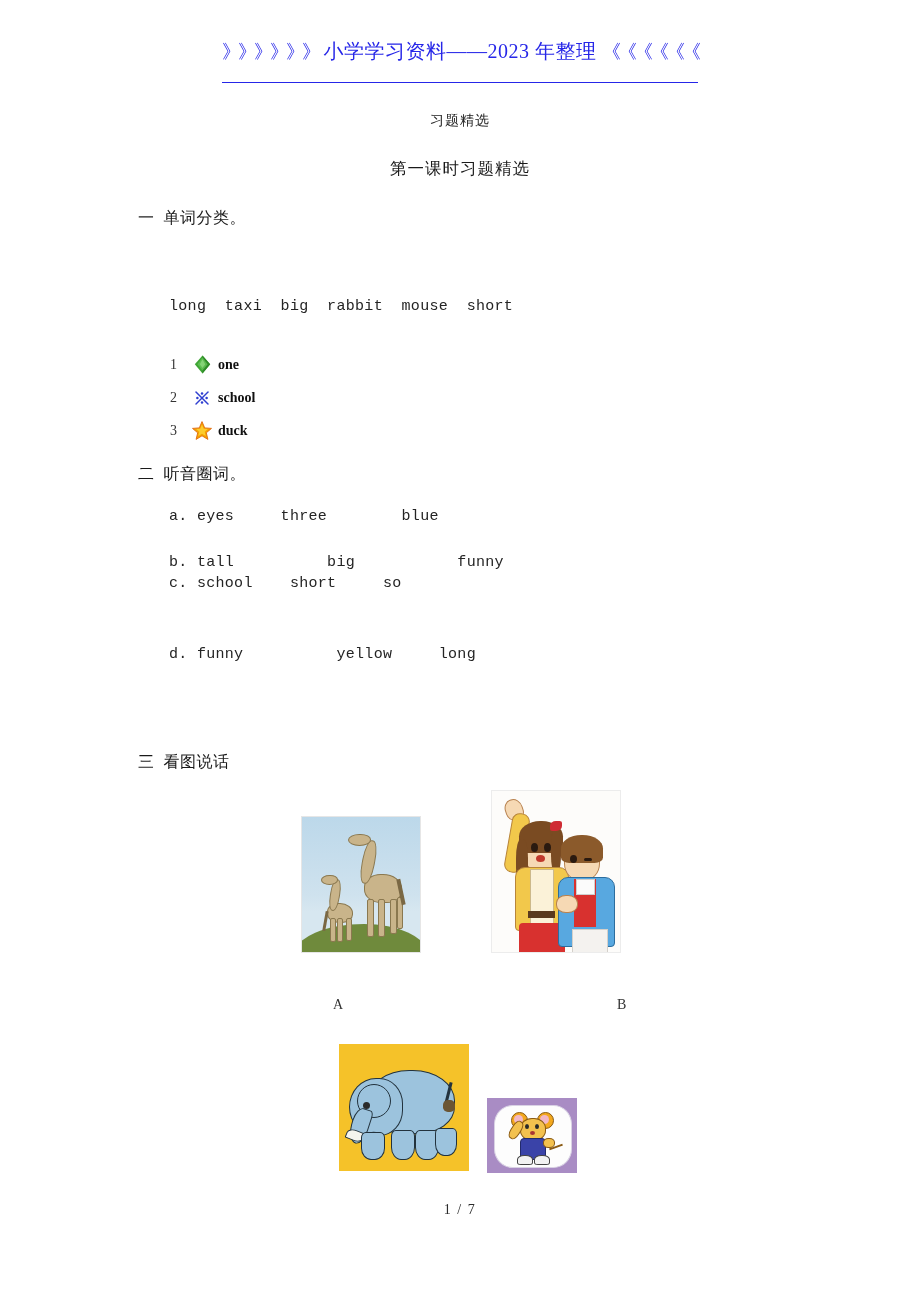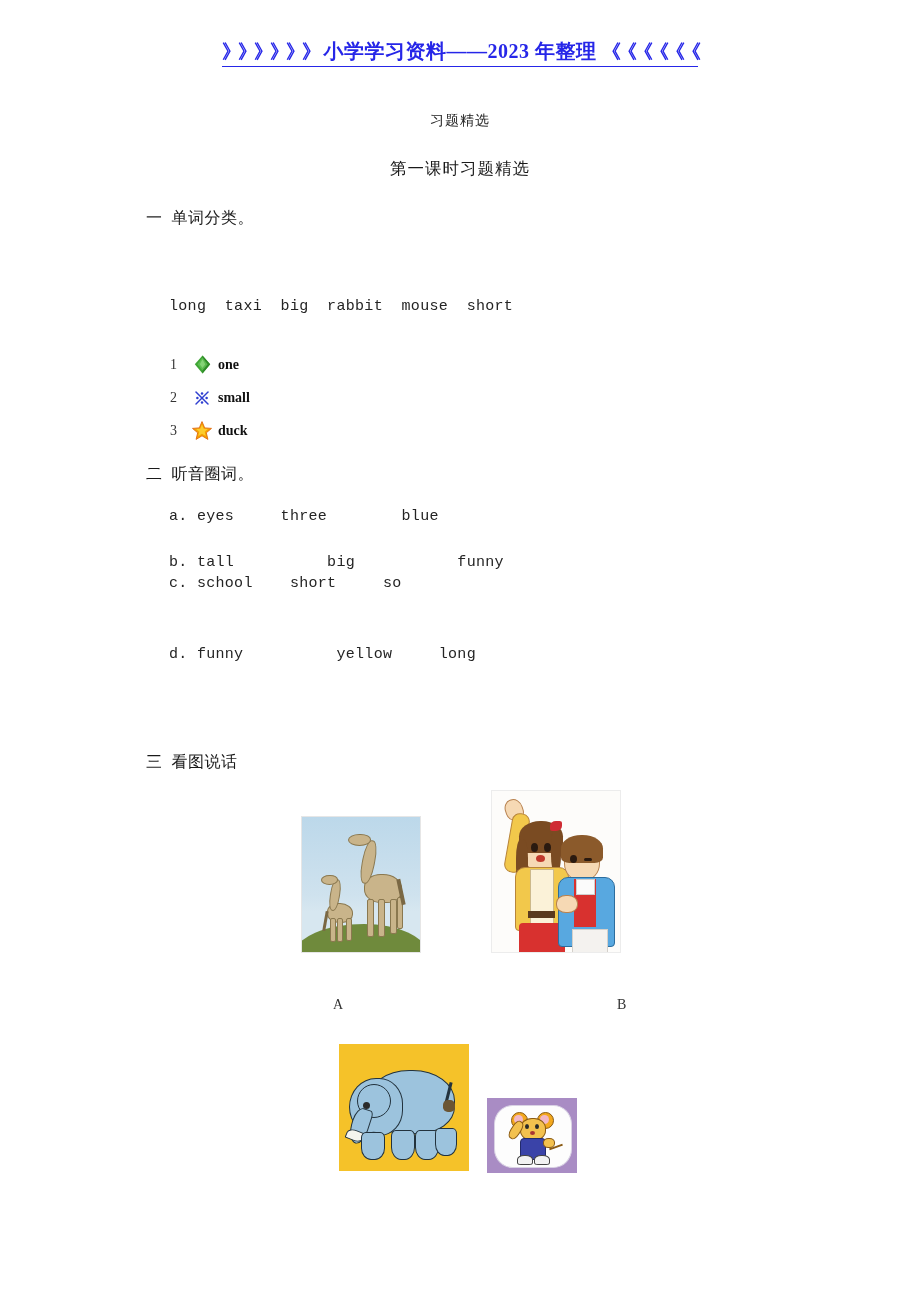--- a/index.html
+++ b/index.html
@@ -31,22 +31,21 @@
     text-align: center;
     font-family: "Liberation Serif", serif;
     font-size: 20px;
     color: #2626e8;
     letter-spacing: 0.5px;
     white-space: nowrap;
   }
   .banner .bn-inner {
     display: inline-block;
     border-bottom: 1.5px solid #2626e8;
-    padding-bottom: 1px;
-    font-weight: bold;
+    padding-bottom: 17px;
   }
   .banner .chev {
     letter-spacing: -3px;
     font-size: 19px;
   }
 
   
   .doc-title {
     position: absolute;
     top: 112px;
@@ -69,21 +68,20 @@
   }
 
   
   .sec-head {
     position: absolute;
     left: 138px;
     font-size: 16px;
     font-family: "Liberation Serif", serif;
     letter-spacing: 0.5px;
     white-space: nowrap;
-    margin-left: 8px;
   }
   .sec-head .num { margin-right: 9px; }
 
   
   .mono-row {
     position: absolute;
     font-family: "Liberation Mono", monospace;
     font-size: 15px;
     white-space: pre;
     color: #242424;
@@ -222,21 +220,21 @@
           <g stroke="#2f3fd0" stroke-width="1.5" stroke-linecap="round">
             <line x1="3" y1="3" x2="15" y2="15"></line>
             <line x1="15" y1="3" x2="3" y2="15"></line>
           </g>
           <circle cx="9" cy="4.4" r="1.25" fill="#2f3fd0"></circle>
           <circle cx="9" cy="13.6" r="1.25" fill="#2f3fd0"></circle>
           <circle cx="4.4" cy="9" r="1.25" fill="#2f3fd0"></circle>
           <circle cx="13.6" cy="9" r="1.25" fill="#2f3fd0"></circle>
         </svg>
       </span>
-      <span class="cls-label">small</span>
+      <span class="cls-label">school</span>
     </div>
 
     <div class="cls-item">
       <span class="cls-idx">3</span>
       <span class="cls-icon">
         <svg width="20" height="19" viewBox="0 0 20 19" aria-hidden="true">
           <polygon points="10,0.6 12.7,6.9 19.5,7.4 14.3,11.8 15.9,18.4 10,14.8 4.1,18.4 5.7,11.8 0.5,7.4 7.3,6.9" fill="#f5a300" stroke="#e06a10" stroke-width="0.9"></polygon>
           <polygon points="10,3.6 11.7,7.8 15.9,8.1 12.7,10.8 13.7,14.9 10,12.7 6.3,14.9 7.3,10.8 4.1,8.1 8.3,7.8" fill="#ffd93d" opacity="0.75"></polygon>
         </svg>
       </span>
@@ -341,14 +339,15 @@
     <div style="position:absolute; left:48px; top:26px; width:4px; height:5px; background:#2a2a2a; border-radius:50%;"></div>
     <div style="position:absolute; left:43px; top:33px; width:5px; height:4px; background:#a33; border-radius:50%;"></div>
     <div style="position:absolute; left:33px; top:40px; width:24px; height:20px; background:#3a43a8; border:1.3px solid #232a6b; border-radius:4px;"></div>
     <div style="position:absolute; left:24px; top:22px; width:8px; height:18px; background:#f3c14e; border:1.3px solid #8a5a12; border-radius:40%; transform:rotate(32deg);"></div>
     <div style="position:absolute; left:56px; top:40px; width:10px; height:8px; background:#f3c14e; border:1.3px solid #8a5a12; border-radius:45%;"></div>
     <div style="position:absolute; left:30px; top:57px; width:14px; height:8px; background:#f2f2f2; border:1.3px solid #444; border-radius:45% 45% 25% 25%;"></div>
     <div style="position:absolute; left:47px; top:57px; width:14px; height:8px; background:#f2f2f2; border:1.3px solid #444; border-radius:45% 45% 25% 25%;"></div>
     <div style="position:absolute; left:62px; top:48px; width:14px; height:2px; background:#8a5a12; transform:rotate(-20deg);"></div>
   </div>
 
+  <div class="footer">1 / 7</div>
 
 </div>
 
 </body></html>

